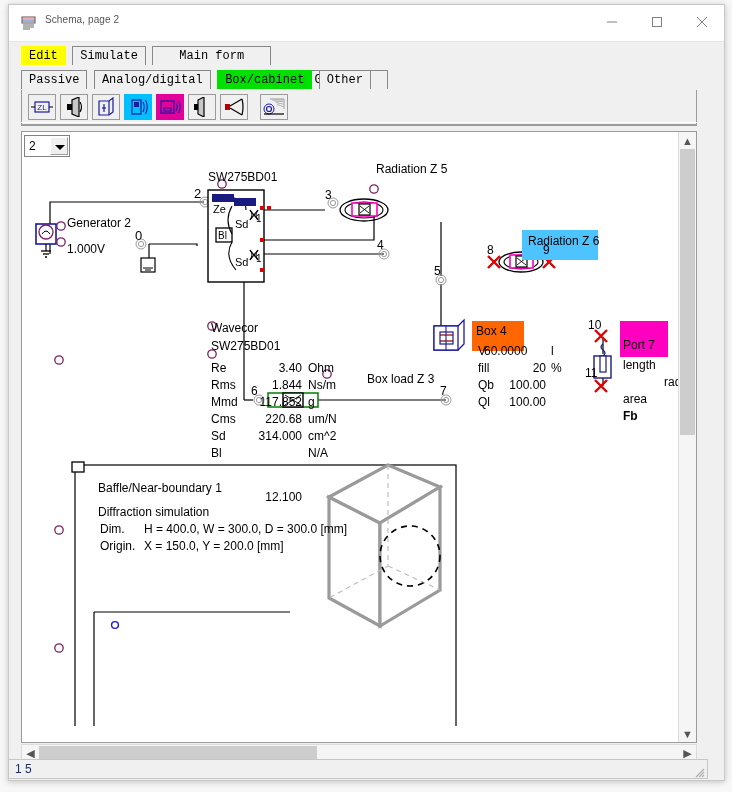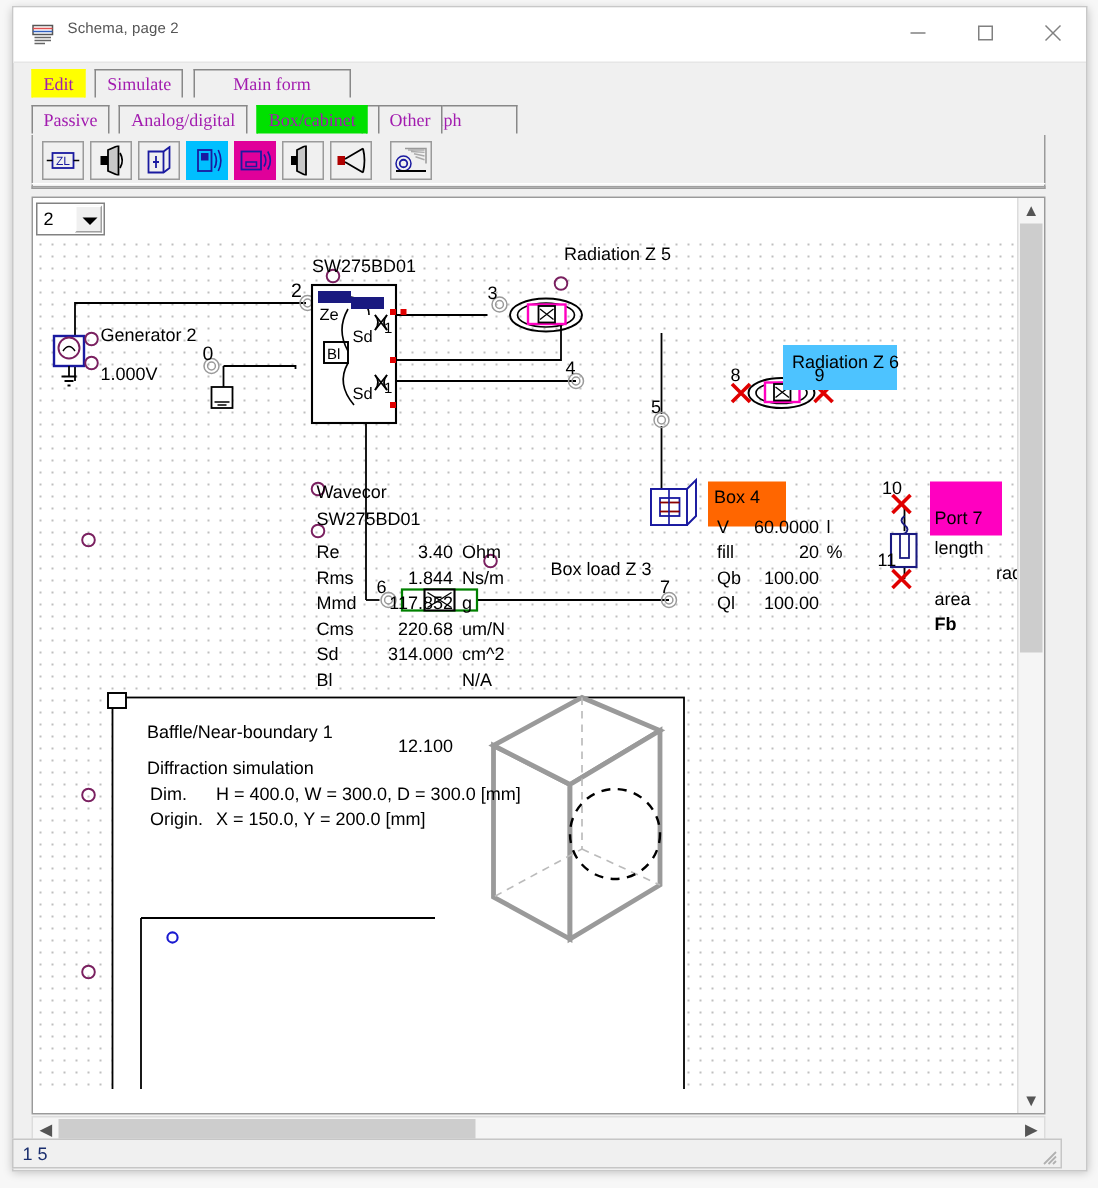--- a/index.html
+++ b/index.html
@@ -11,23 +11,23 @@
   .titlebar{position:relative;height:36px;background:#ffffff;border-bottom:1px solid #e6e6e6;}
   .title-icon{position:absolute;left:12px;top:10px;width:16px;height:16px;}
   .title-text{position:absolute;left:36px;top:9px;font-size:10px;color:#555;letter-spacing:.1px;}
   .wbtn{position:absolute;top:0;width:45px;height:33px;cursor:default;}
   .wbtn svg{position:absolute;left:50%;top:50%;transform:translate(-50%,-50%);}
   .wmin{right:90px;} .wmax{right:45px;} .wclose{right:0px;}
   
   .tabrow{position:absolute;left:0;height:20px;}
   .tabrow1{top:41px;left:12px;}
   .tabrow2{top:65px;left:12px;}
-  .tab{display:inline-block;height:19px;line-height:19px;padding:0 7px;font-size:12px;color:#a21caf;
+  .tab{display:inline-block;height:19px;line-height:19px;padding:0 7px;font-size:12px;color:#000000;
        border:1px solid #888;border-bottom:none;background:#f0f0f0;margin-right:2px;
-       vertical-align:top;box-sizing:border-box;font-family:Liberation Serif, serif;}
+       vertical-align:top;box-sizing:border-box;font-family:Liberation Mono, monospace;}
   .tab.sel-yellow{background:#ffff00;border-color:#ffff00;}
   .tab.sel-green{background:#00e000;border-color:#00e000;}
   .tab.wide{padding:0 26px;}
   .tab.wide2{padding:0 36px;margin-top:24px;}
   
   .toolbar{position:absolute;left:12px;top:85px;width:676px;height:36px;background:#f0f0f0;
            border:1px solid #9a9a9a;border-top:none;box-sizing:border-box;}
   .tbtn{position:absolute;top:4px;width:28px;height:26px;border:1px solid #9a9a9a;background:#f0f0f0;
         box-sizing:border-box;}
   .tbtn.hl-cyan{background:#00bfff;border-color:#00bfff;}
@@ -408,21 +408,21 @@
       <div class="lbl" style="left:228px;top:288px;width:52px;text-align:right;margin-top:44px;">12.100</div>
       <div class="lbl" style="left:286px;top:288px;">N/A</div>
 
       <div class="lbl" style="left:345px;top:214px;text-align:right;">Box load Z 3</div>
       <div class="lbl" style="left:229px;top:226px;">6</div>
       <div class="lbl" style="left:418px;top:226px;">7</div>
 
       <div class="hl hl-or" style="left:450px;top:163px;width:52px;height:30px;"></div>
       <div class="lbl" style="left:454px;top:166px;">Box 4</div>
       <div class="lbl" style="left:456px;top:186px;">V</div>
-      <div class="lbl" style="left:462px;top:186px;width:62px;text-align:right;">60.0000</div>
+      <div class="lbl" style="left:462px;top:186px;width:62px;text-align:left;">60.0000</div>
       <div class="lbl" style="left:529px;top:186px;">l</div>
       <div class="lbl" style="left:456px;top:203px;">fill</div>
       <div class="lbl" style="left:462px;top:203px;width:62px;text-align:right;">20</div>
       <div class="lbl" style="left:529px;top:203px;">%</div>
       <div class="lbl" style="left:456px;top:220px;">Qb</div>
       <div class="lbl" style="left:462px;top:220px;width:62px;text-align:right;">100.00</div>
       <div class="lbl" style="left:456px;top:237px;">Ql</div>
       <div class="lbl" style="left:462px;top:237px;width:62px;text-align:right;">100.00</div>
 
       <div class="lbl" style="left:566px;top:160px;">10</div>

